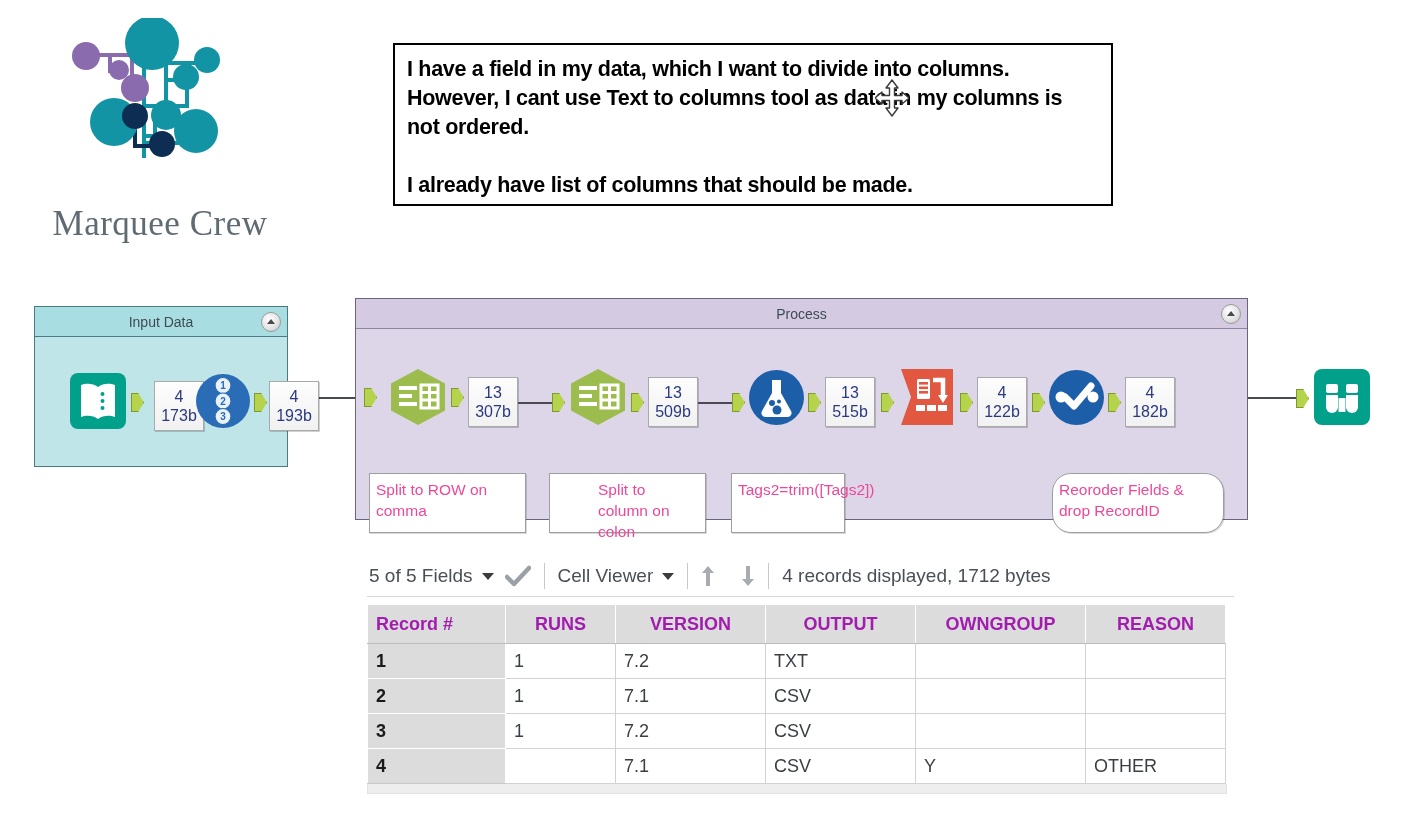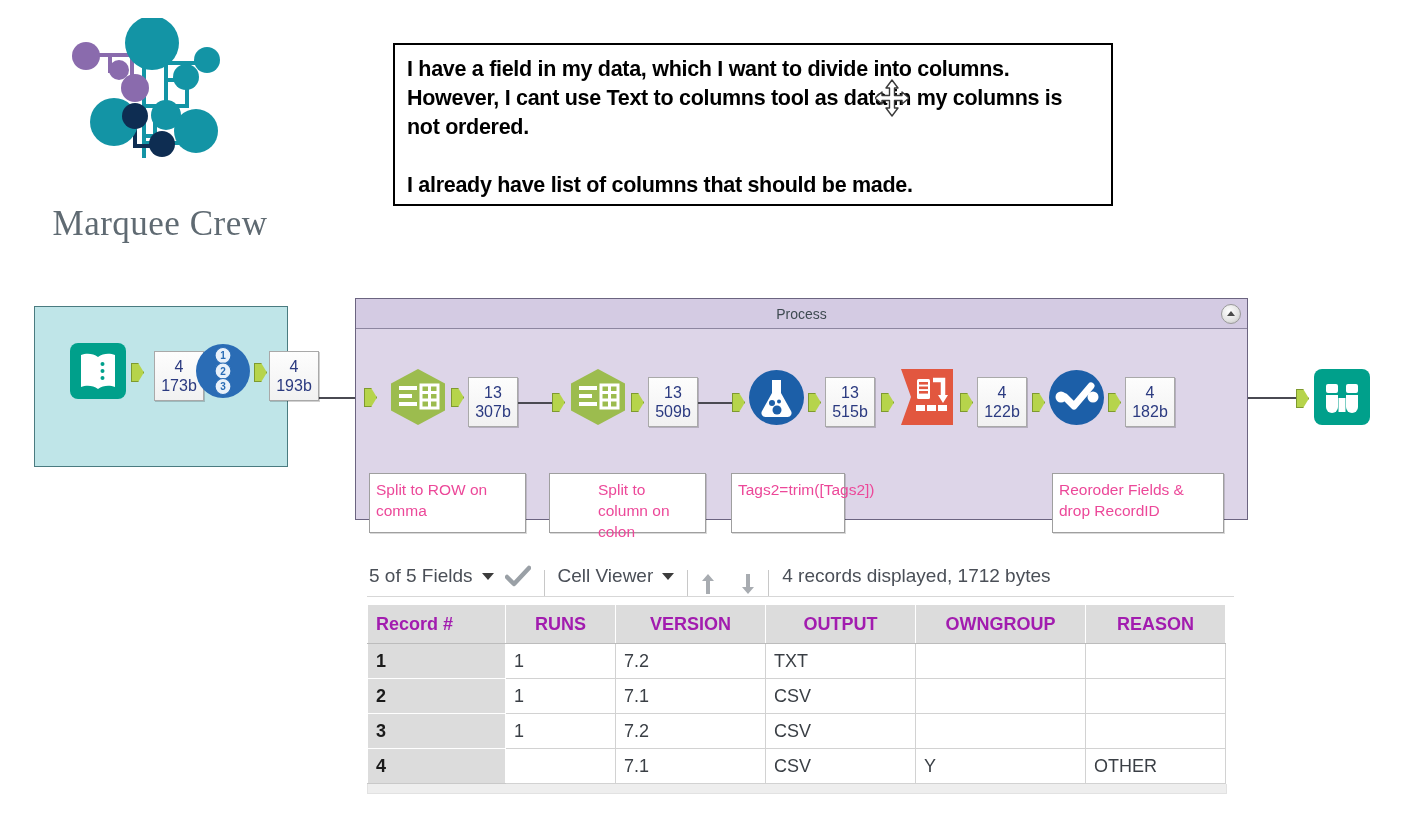--- a/index.html
+++ b/index.html
@@ -109,21 +109,21 @@
     position:absolute;box-sizing:border-box;
     border:1px solid #9f9f9f;background:#fff;
     box-shadow:1px 1px 0 rgba(0,0,0,.15);
     padding:5px 6px;
     font-size:15.5px;line-height:21px;color:#ec4899;
   }
 
   
   #results{left:367px;top:556px;width:867px;}
   #rtoolbar{
-    display:flex;align-items:flex-end;height:40px;
+    display:flex;align-items:center;height:40px;
     border-bottom:1px solid #d7d7d7;
     font-size:19px;color:#4a4f57;
   }
   #rtoolbar .seg{display:flex;align-items:center;height:100%;padding:0 13px;}
   #rtoolbar .seg.first{padding-left:2px;}
   .vdiv{width:1px;height:26px;background:#c8c8c8;}
   .caret{
     width:0;height:0;margin-left:9px;
     border-left:6px solid transparent;border-right:6px solid transparent;
     border-top:7px solid #3c3c3c;
@@ -192,20 +192,26 @@
   <p class="gap">I already have list of columns that should be made.</p>
 </div>
 <svg class="abs" id="move-cursor" viewBox="0 0 34 40">
   <path d="M17 2 L23 10 H19.5 V17.5 H27 V14 L34 20 L27 26 V22.5 H19.5 V30 H23 L17 38 L11 30 H14.5 V22.5 H7 V26 L0 20 L7 14 V17.5 H14.5 V10 H11 Z" fill="#ffffff" stroke="#3a3a3a" stroke-width="1.4" stroke-linejoin="round"></path>
 </svg>
 
 <div class="wire abs" style="left:288px;top:397px;width:67px;"></div>
 <div class="wire abs" style="left:1248px;top:397px;width:54px;"></div>
 
 <div class="abs container" id="c-input">
+  <div class="hdr">
+    <span>Input Data</span>
+    <span class="coll-btn">
+        <i></i>
+      </span>
+  </div>
   <div class="body">
 
     <svg class="tool" style="left:34px;top:35px;width:58px;height:58px;" viewBox="0 0 58 58">
       <rect x="1" y="1" width="56" height="56" rx="8" fill="#00a08b"></rect>
       <path d="M29 15 C24 11,17 11,12 13 V45 C17 43,24 43,29 47 Z" fill="#ffffff"></path>
       <path d="M29 15 C34 11,41 11,46 13 V45 C41 43,34 43,29 47 Z" fill="#ffffff"></path>
       <circle cx="33.5" cy="22" r="2" fill="#00a08b"></circle>
       <circle cx="33.5" cy="29" r="2" fill="#00a08b"></circle>
       <circle cx="33.5" cy="36" r="2" fill="#00a08b"></circle>
     </svg>
@@ -335,21 +341,21 @@
       <circle cx="27.5" cy="27.5" r="27.5" fill="#1c5fa8"></circle>
       <circle cx="12" cy="27" r="5.5" fill="#ffffff"></circle>
       <circle cx="44" cy="27" r="5.5" fill="#ffffff"></circle>
       <path d="M16 27 L25 36 L42 16" fill="none" stroke="#ffffff" stroke-width="7" stroke-linecap="round" stroke-linejoin="round"></path>
     </svg>
     <span class="nub in abs" style="left:752px;top:64px;"></span>
     <div class="dbox" style="left:769px;top:48px;">
       <span class="n">4</span>
       <span class="b">182b</span>
     </div>
-    <div class="anno" style="left:696px;top:144px;width:172px;height:60px;">Reoroder Fields &amp; drop RecordID</div>
+    <div class="anno" style="left:696px;top:144px;width:172px;height:60px;border-radius:19px;">Reoroder Fields &amp; drop RecordID</div>
   </div>
 </div>
 
 <span class="nub in abs" style="left:1296px;top:389px;"></span>
 <svg class="abs" style="left:1313px;top:368px;width:58px;height:58px;" viewBox="0 0 58 58">
   <rect x="1" y="1" width="56" height="56" rx="8" fill="#00a08b"></rect>
   <g fill="#ffffff">
     <rect x="13" y="16" width="12" height="9" rx="2"></rect>
     <rect x="33" y="16" width="12" height="9" rx="2"></rect>
     <path d="M13 27 h12 v12 a6 6 0 0 1 -12 0 Z"></path>

